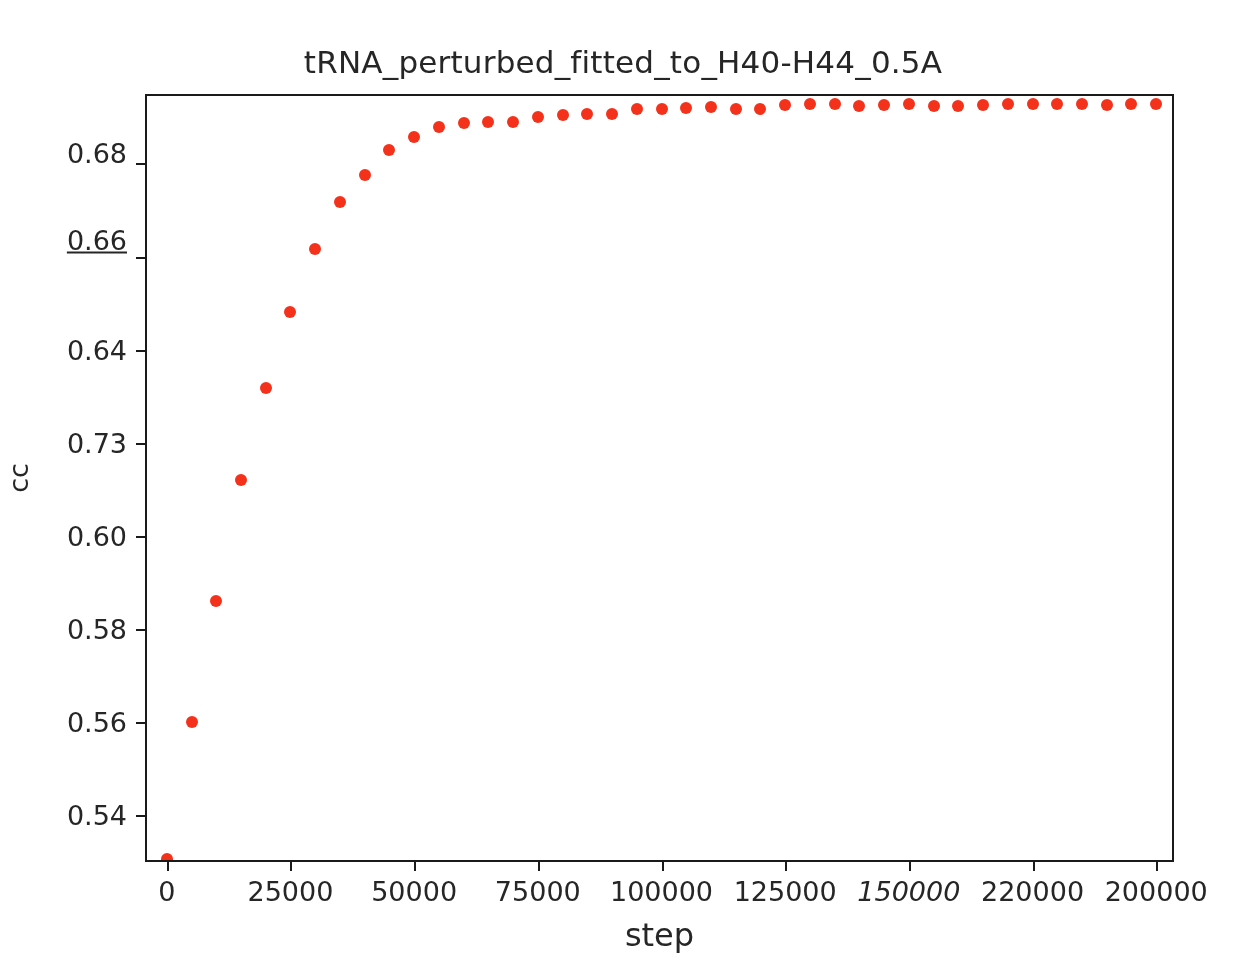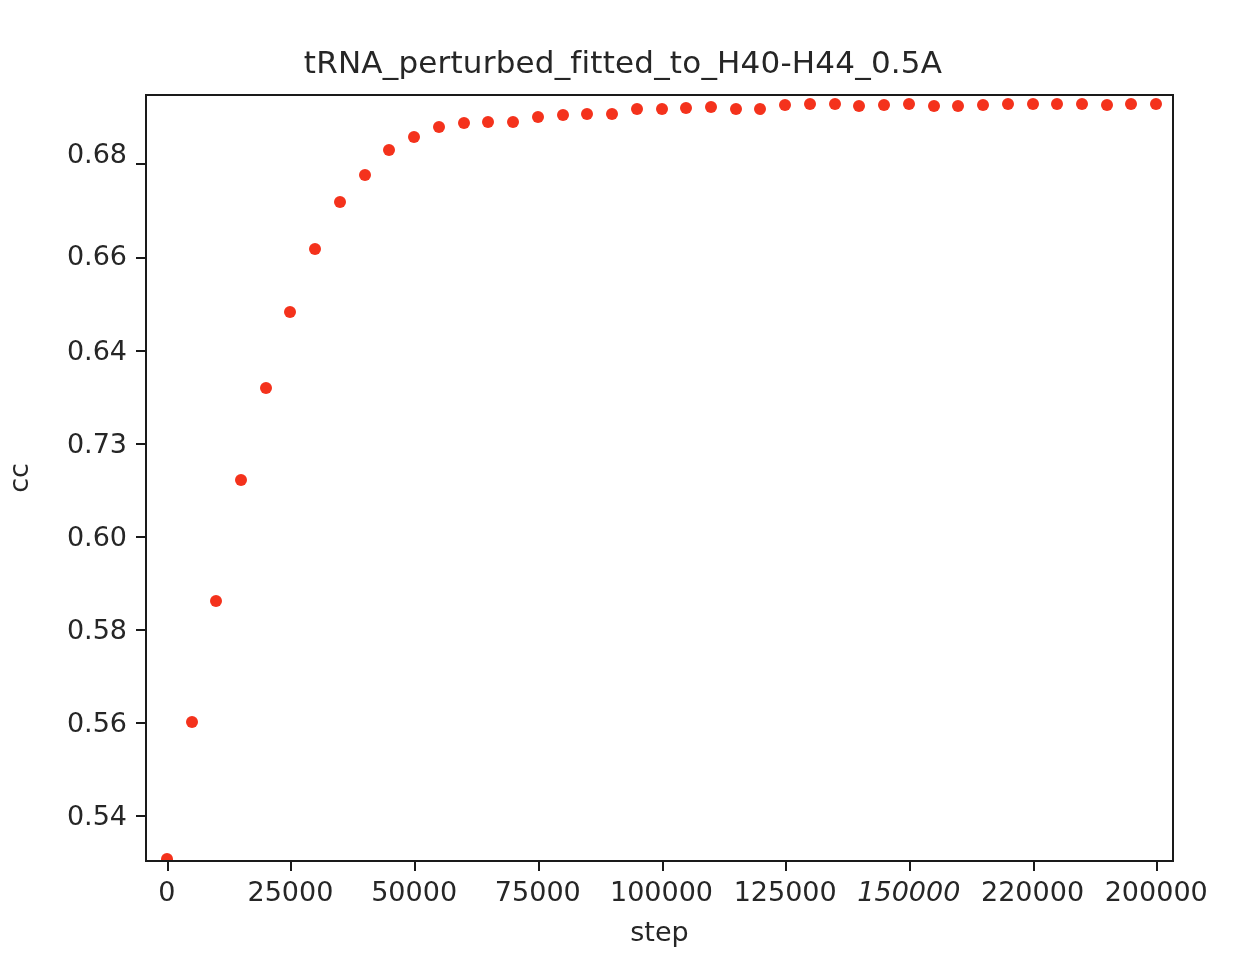--- a/index.html
+++ b/index.html
@@ -72,21 +72,21 @@
     font-size: 27px;
     color: #262626;
     white-space: nowrap;
   }
   #xlabel {
     position: absolute;
     left: 145px;
     top: 916px;
     width: 1029px;
     text-align: center;
-    font-size: 27px;
+    font-size: 32px;
     color: #262626;
   }
   #ylabel {
     position: absolute;
     left: 18px;
     top: 478px;
     font-size: 27px;
     color: #262626;
     transform: translate(-50%, -50%) rotate(-90deg);
     transform-origin: center center;
@@ -126,21 +126,21 @@
         <div class="ticklabel-y" style="top: 626.036px;">0.56</div>
         <div class="tick-y" style="top: 532.945px;"></div>
         <div class="ticklabel-y" style="top: 532.945px;">0.58</div>
         <div class="tick-y" style="top: 439.855px;"></div>
         <div class="ticklabel-y" style="top: 439.855px; text-align: center;">0.60</div>
         <div class="tick-y" style="top: 346.764px;"></div>
         <div class="ticklabel-y" style="top: 346.764px;">0.73</div>
         <div class="tick-y" style="top: 253.673px;"></div>
         <div class="ticklabel-y" style="top: 253.673px;">0.64</div>
         <div class="tick-y" style="top: 160.582px;"></div>
-        <div class="ticklabel-y" style="top: 159px;">0.66</div>
+        <div class="ticklabel-y" style="top: 144px; text-decoration: underline;">0.66</div>
         <div class="tick-y" style="top: 67.4909px;"></div>
         <div class="ticklabel-y" style="top: 57px;">0.68</div>
       </div>
     <div id="ticks-x">
         <div class="tick-x" style="left: 19.7885px;"></div>
         <div class="ticklabel-x" style="left: 19.7885px;">0</div>
         <div class="tick-x" style="left: 143.466px;"></div>
         <div class="ticklabel-x" style="left: 143.466px;">25000</div>
         <div class="tick-x" style="left: 267.144px;"></div>
         <div class="ticklabel-x" style="left: 267.144px;">50000</div>

